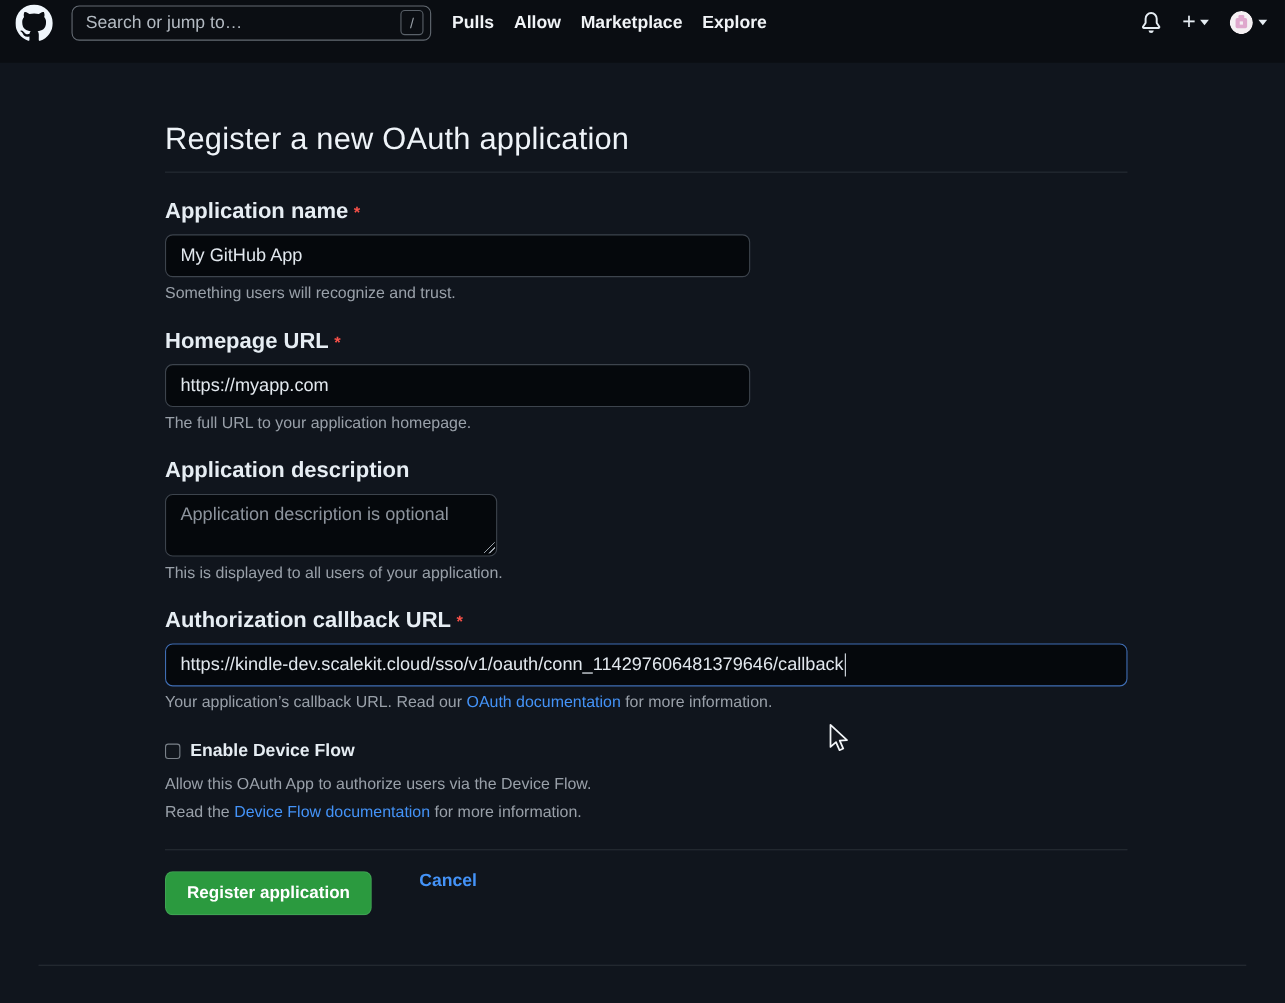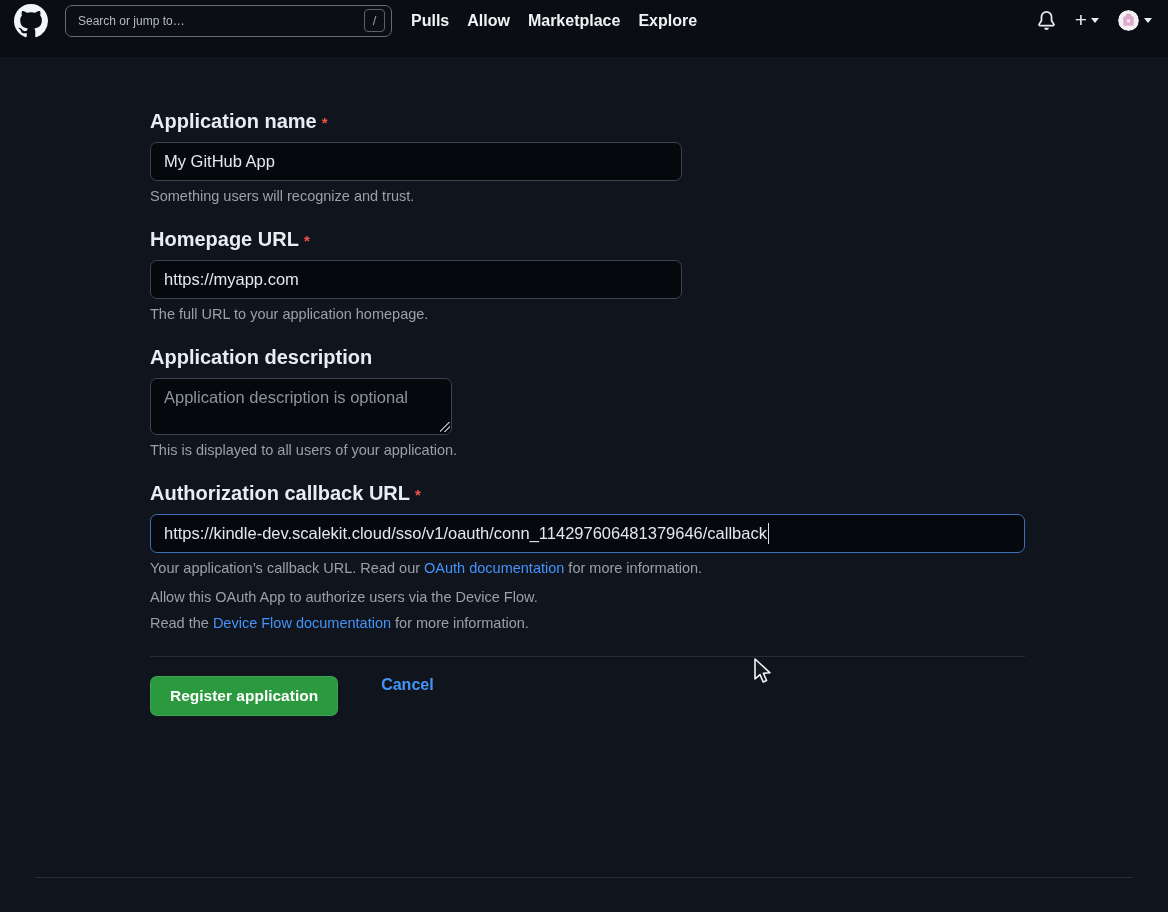--- a/index.html
+++ b/index.html
@@ -26,21 +26,21 @@
   .search-box {
     width:327px; height:32px;
     background:#0b0e13;
     border:1px solid #646b73;
     border-radius:7px;
     display:flex; align-items:center;
     padding:0 6px 0 12px;
   }
   .search-box input {
     flex:1; background:transparent; border:0; outline:none;
-    color:#c3cad2; font-size:12px; font-family:inherit;
+    color:#c3cad2; font-size:16px; font-family:inherit;
   }
   .search-box input::placeholder { color:#b3bac2; opacity:1; }
   .slash-hint {
     width:21px; height:23px;
     border:1px solid #5a6169;
     border-radius:4px;
     color:#9aa1a9; font-size:13px;
     display:flex; align-items:center; justify-content:center;
   }
   .top-nav { display:flex; gap:18px; margin-left:2px; }
@@ -198,20 +198,21 @@
         <rect x="5" y="6" width="10" height="9" rx="1.5" fill="#dfa8cd"></rect>
         <rect x="7.5" y="3.5" width="5" height="4" rx="1" fill="#dfa8cd"></rect>
         <rect x="8.6" y="9" width="2.8" height="2.8" fill="#f5f0f3"></rect>
       </svg>
       <span class="caret-down"></span>
     </span>
   </div>
 </div>
 
 <div class="main">
+  <h1 class="page-title">Register a new OAuth application</h1>
 
   <div class="group">
     <span class="field-label">Application name</span><span class="req">*</span>
     <input class="text-input" type="text" value="My GitHub App" style="">
     <div class="help">Something users will recognize and trust.</div>
   </div>
 
   <div class="group">
     <span class="field-label">Homepage URL</span><span class="req">*</span>
     <input class="text-input" type="text" value="https://myapp.com" style="">
@@ -231,20 +232,24 @@
     <span class="field-label">Authorization callback URL</span><span class="req">*</span>
     <div class="callback-input" role="textbox">
       <span class="val">https://kindle-dev.scalekit.cloud/sso/v1/oauth/conn_114297606481379646/callback</span>
       <span class="text-caret"></span>
     </div>
     <div class="help">
       <span>Your application’s callback URL. Read our </span><a>OAuth documentation</a><span> for more information.</span>
     </div>
   </div>
 
+  <div class="checkbox-row">
+    <span class="checkbox"></span>
+    <span class="checkbox-label">Enable Device Flow</span>
+  </div>
   <div class="note n1">Allow this OAuth App to authorize users via the Device Flow.</div>
   <div class="note n2">
     <span>Read the </span><a>Device Flow documentation</a><span> for more information.</span>
   </div>
 
   <hr class="form-divider">
 
   <div class="actions">
     <button class="btn-primary">Register application</button>
     <a class="btn-cancel">Cancel</a>

